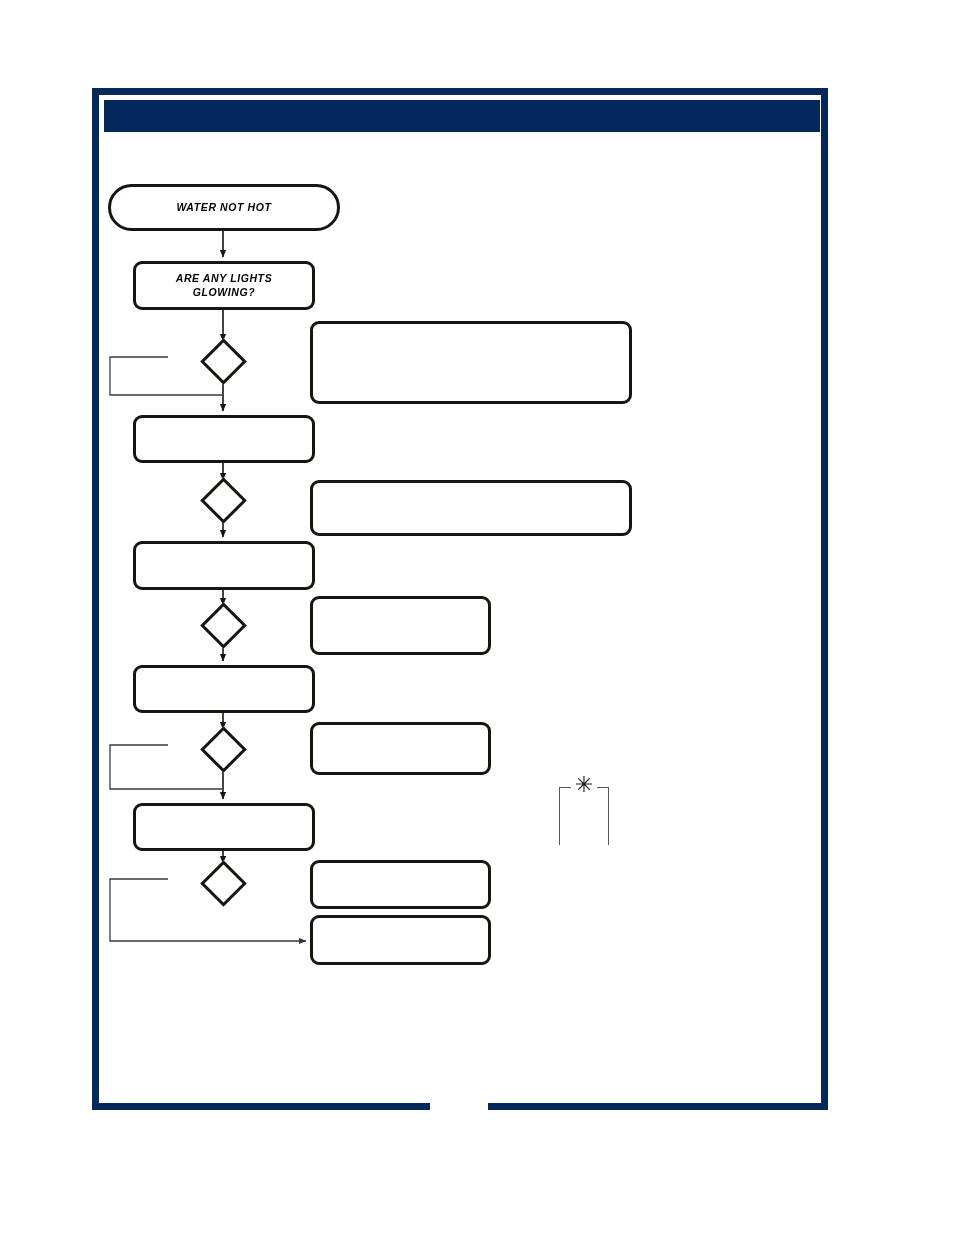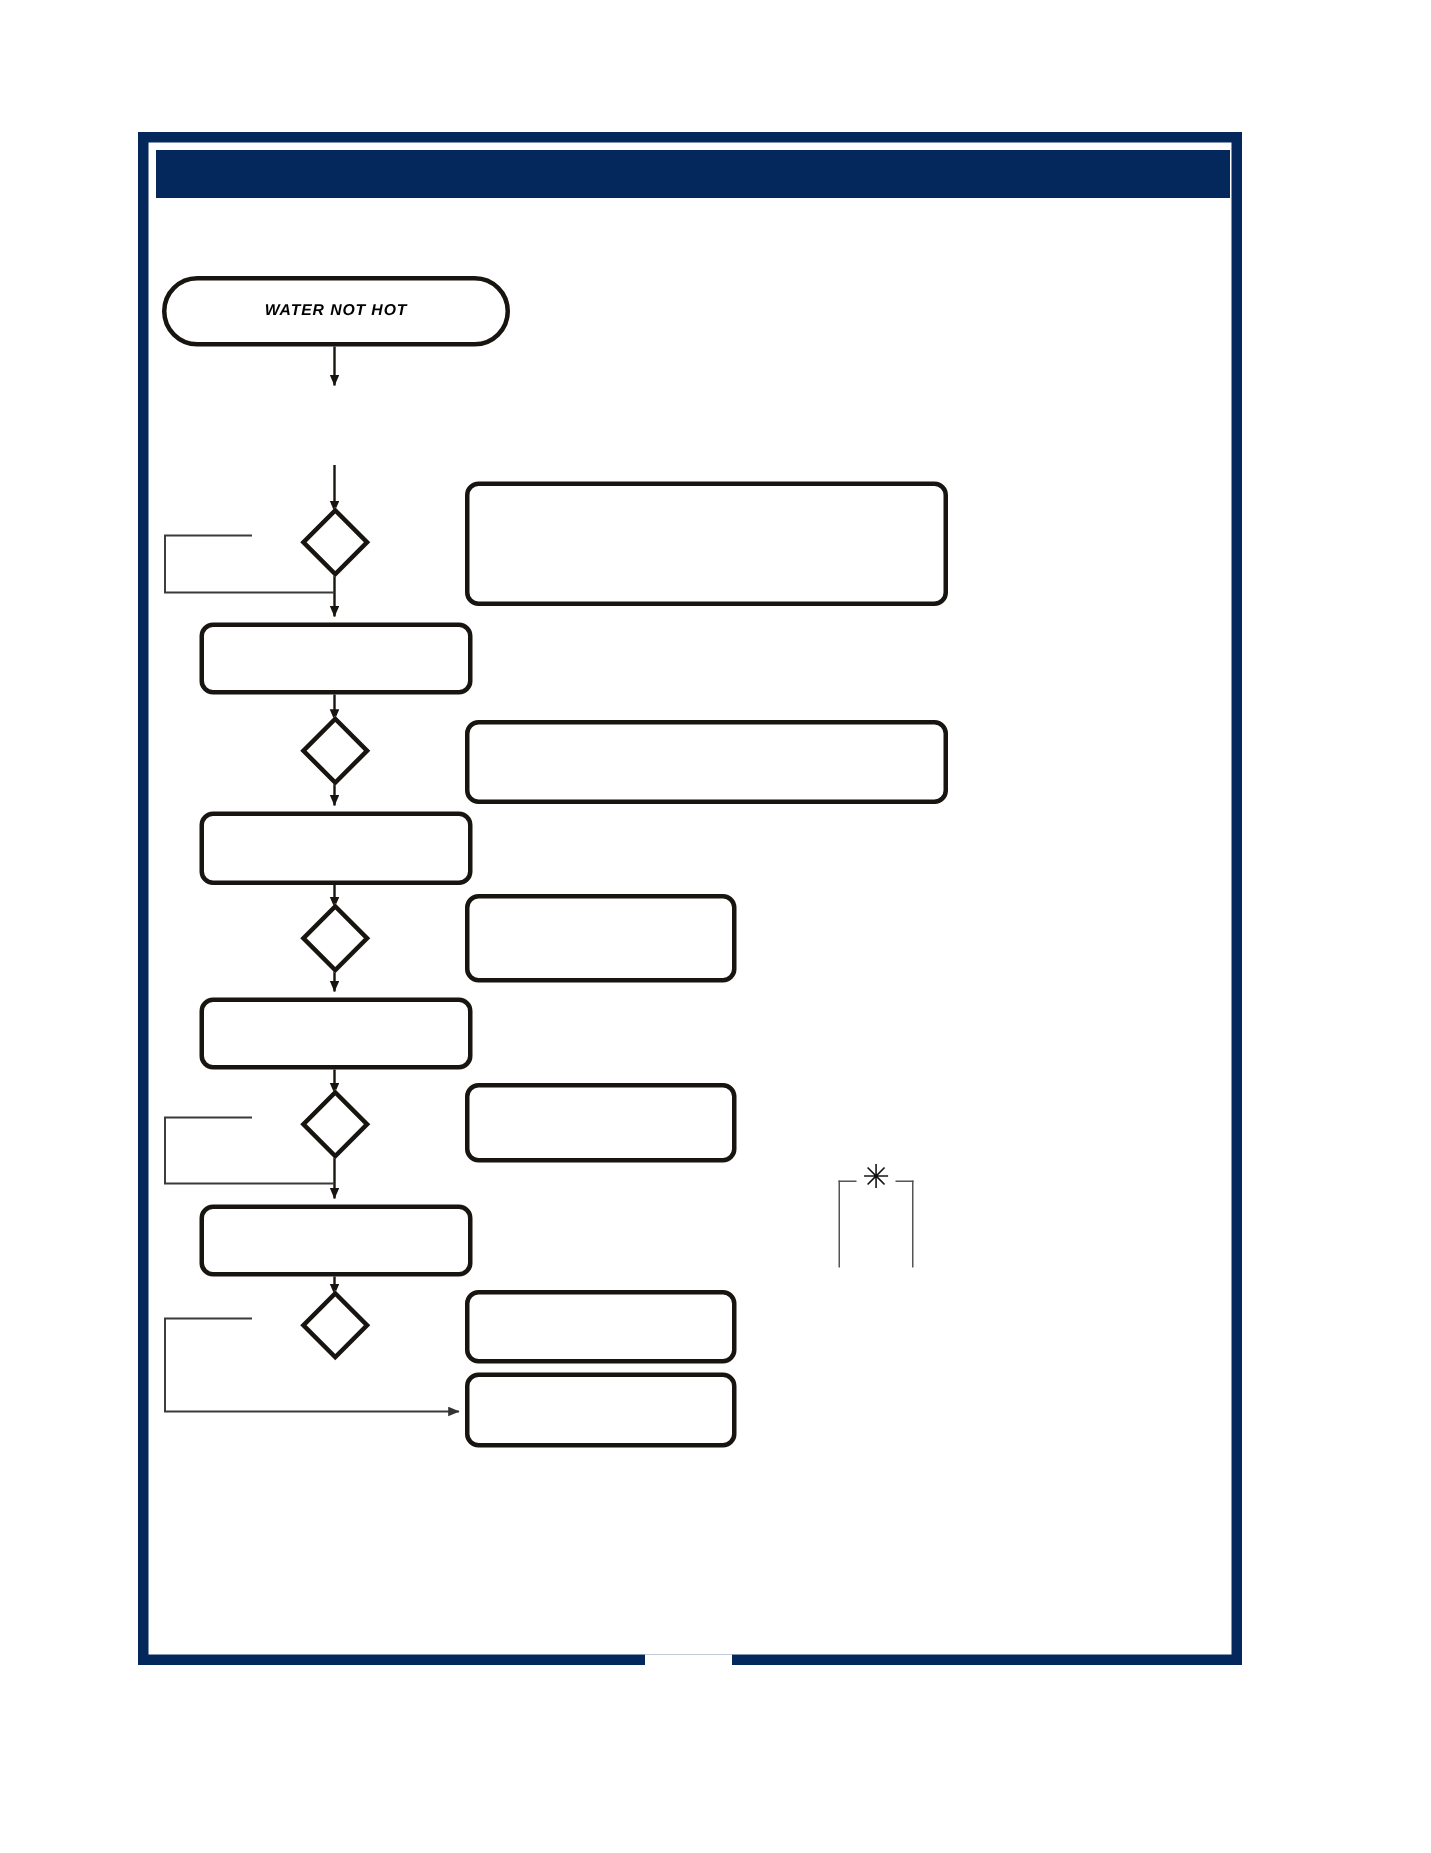--- a/index.html
+++ b/index.html
@@ -194,20 +194,24 @@
       <path d="M168,879 L110,879 L110,941 L306,941" marker-end="url(#arrow-thin)"></path>
     </g>
   </svg>
 
   <div id="flow">
 
     <div class="node terminator" style="left:108px; top:184px; width:232px; height:47px;">
       <span class="node-label">WATER NOT HOT</span>
     </div>
 
+    <div class="node process" style="left:133px; top:261px; width:182px; height:49px;">
+      <span class="node-label">ARE ANY LIGHTS
+GLOWING?</span>
+    </div>
 
     <div class="decision" style="left:207px; top:345px; width:33px; height:33px;"></div>
 
     <div class="node process" style="left:133px; top:415px; width:182px; height:48px;">
       <span class="node-label"></span>
     </div>
 
     <div class="decision" style="left:207px; top:484px; width:33px; height:33px;"></div>
 
     <div class="node process" style="left:133px; top:541px; width:182px; height:49px;">

